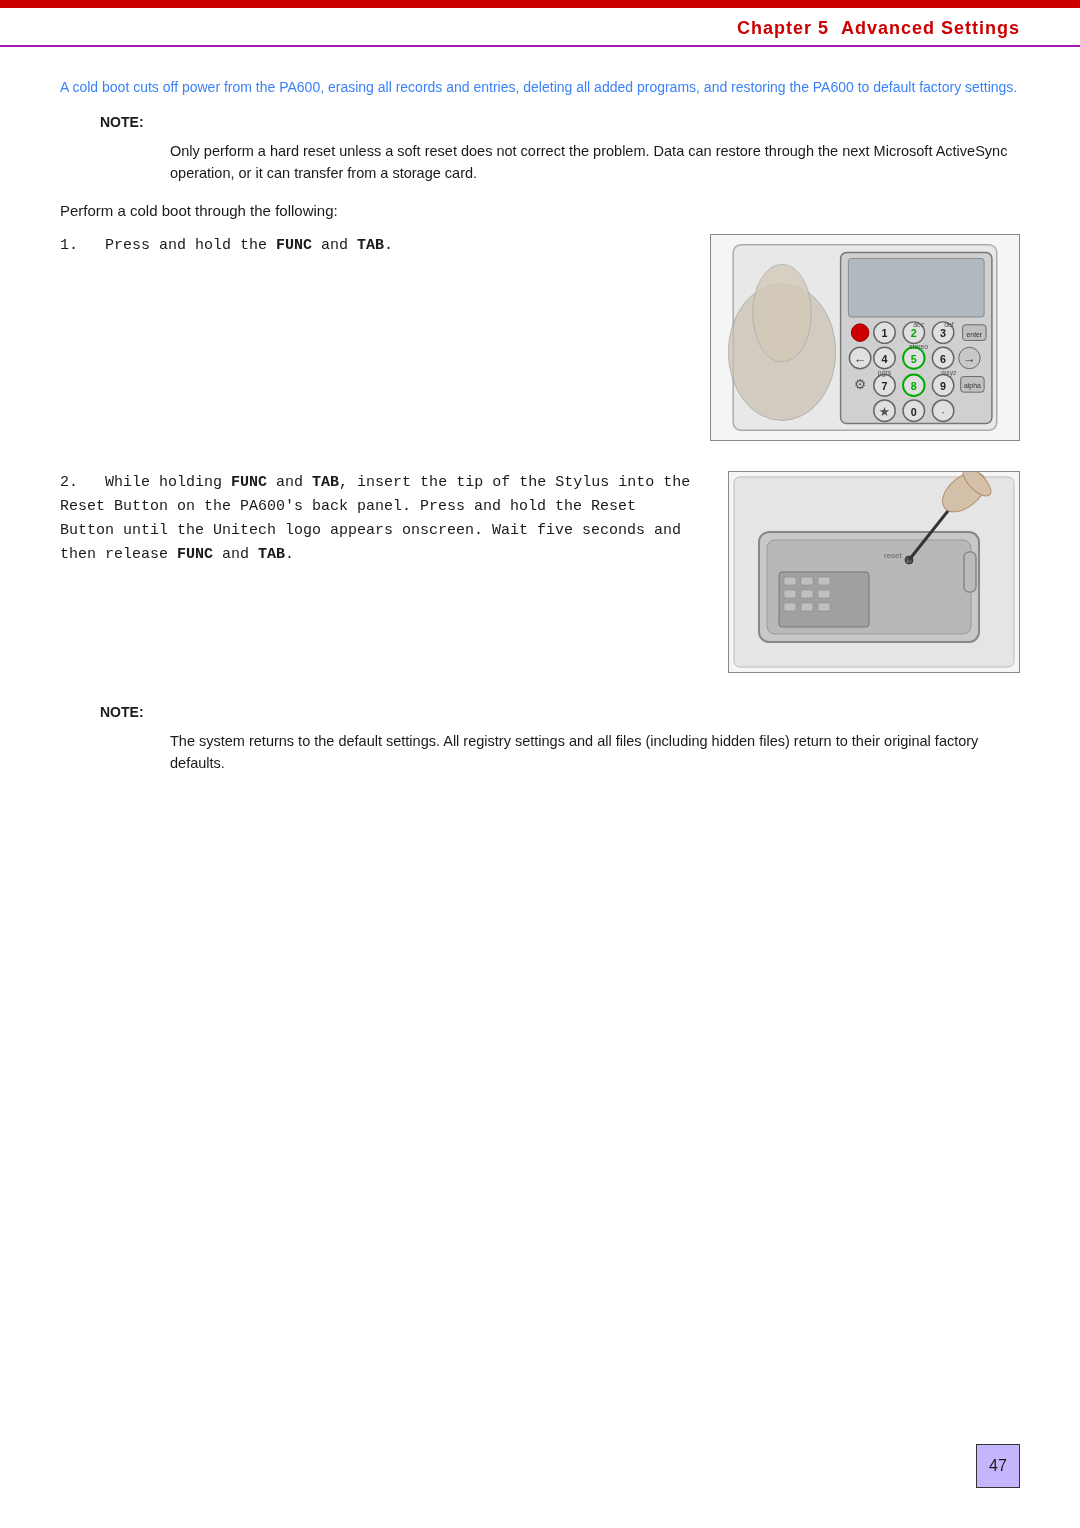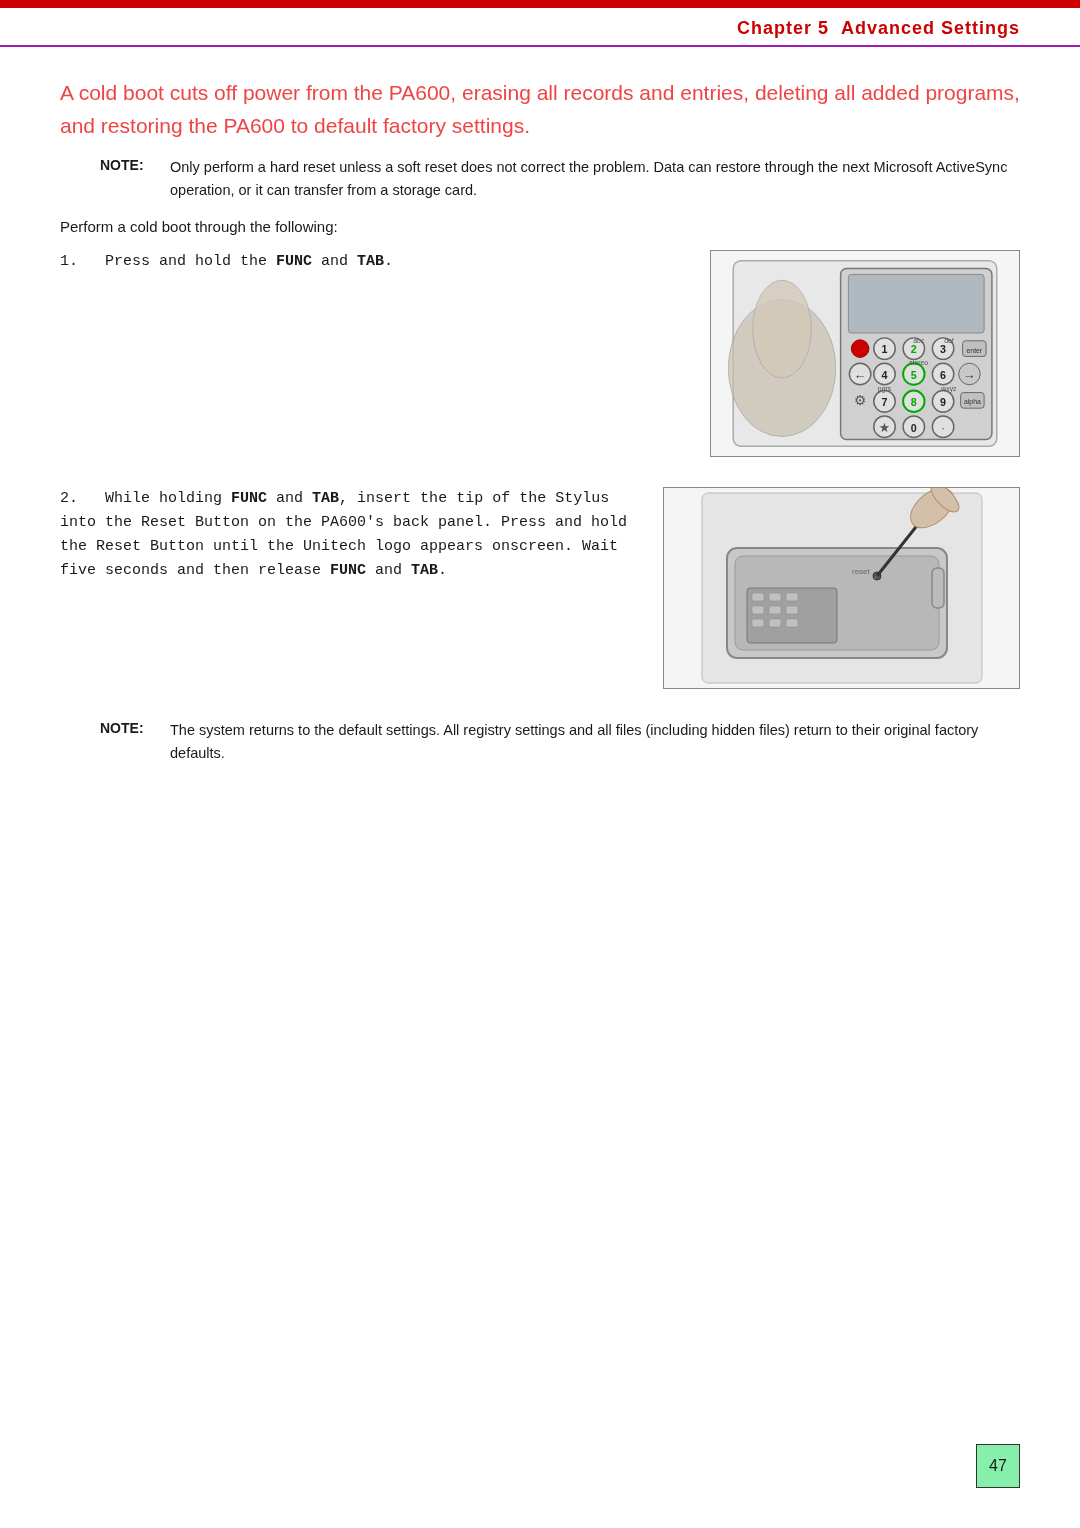--- a/index.html
+++ b/index.html
@@ -41,42 +41,43 @@
     
     .content {
       padding: 30px 60px 60px 60px;
     }
     .section-title {
       font-size: 18px;
       font-weight: bold;
       margin-bottom: 14px;
     }
     .body-para {
-      font-size: 21px;
+      font-size: 14px;
       line-height: 1.55;
       margin-bottom: 14px;
-      color: #ef4444;
+      color: #3b82f6;
     }
     
     .note-block {
       display: flex;
       margin: 10px 0 14px 40px;
       justify-content: center;
     }
     .note-label {
       font-weight: bold;
       font-size: 14px;
       min-width: 70px;
       color: #1a1a1a;
       padding-top: 1px;
     }
     .note-text {
       font-size: 14.5px;
       line-height: 1.55;
       flex: 1;
+      margin-top: 27px;
     }
     .num {
       min-width: 36px;
       font-size: 15px;
     }
     
     .step-row {
       display: flex;
       align-items: flex-start;
       gap: 30px;
@@ -103,21 +104,21 @@
       flex-shrink: 0;
       overflow: hidden;
     }
     
     .keypad-svg {
       width: 290px;
       height: 205px;
     }
     
     .stylus-image-box {
-      width: 357px;
+      width: 292px;
       min-height: 200px;
       border: 1.5px solid #888;
       background: #f5f5f5;
       display: flex;
       align-items: center;
       justify-content: center;
       flex-shrink: 0;
       overflow: hidden;
     }
     
@@ -126,21 +127,21 @@
       bottom: 40px;
       right: 60px;
       width: 44px;
       height: 44px;
       border: 1.5px solid #333;
       display: flex;
       align-items: center;
       justify-content: center;
       font-size: 16px;
       font-weight: normal;
-      background: #86efac;
+      background: #c4b5fd;
     }
     
     b { font-weight: bold; }
     .perform-para {
       font-size: 15px;
       line-height: 1.55;
       margin-bottom: 12px;
     }
   </style>
 </head>

